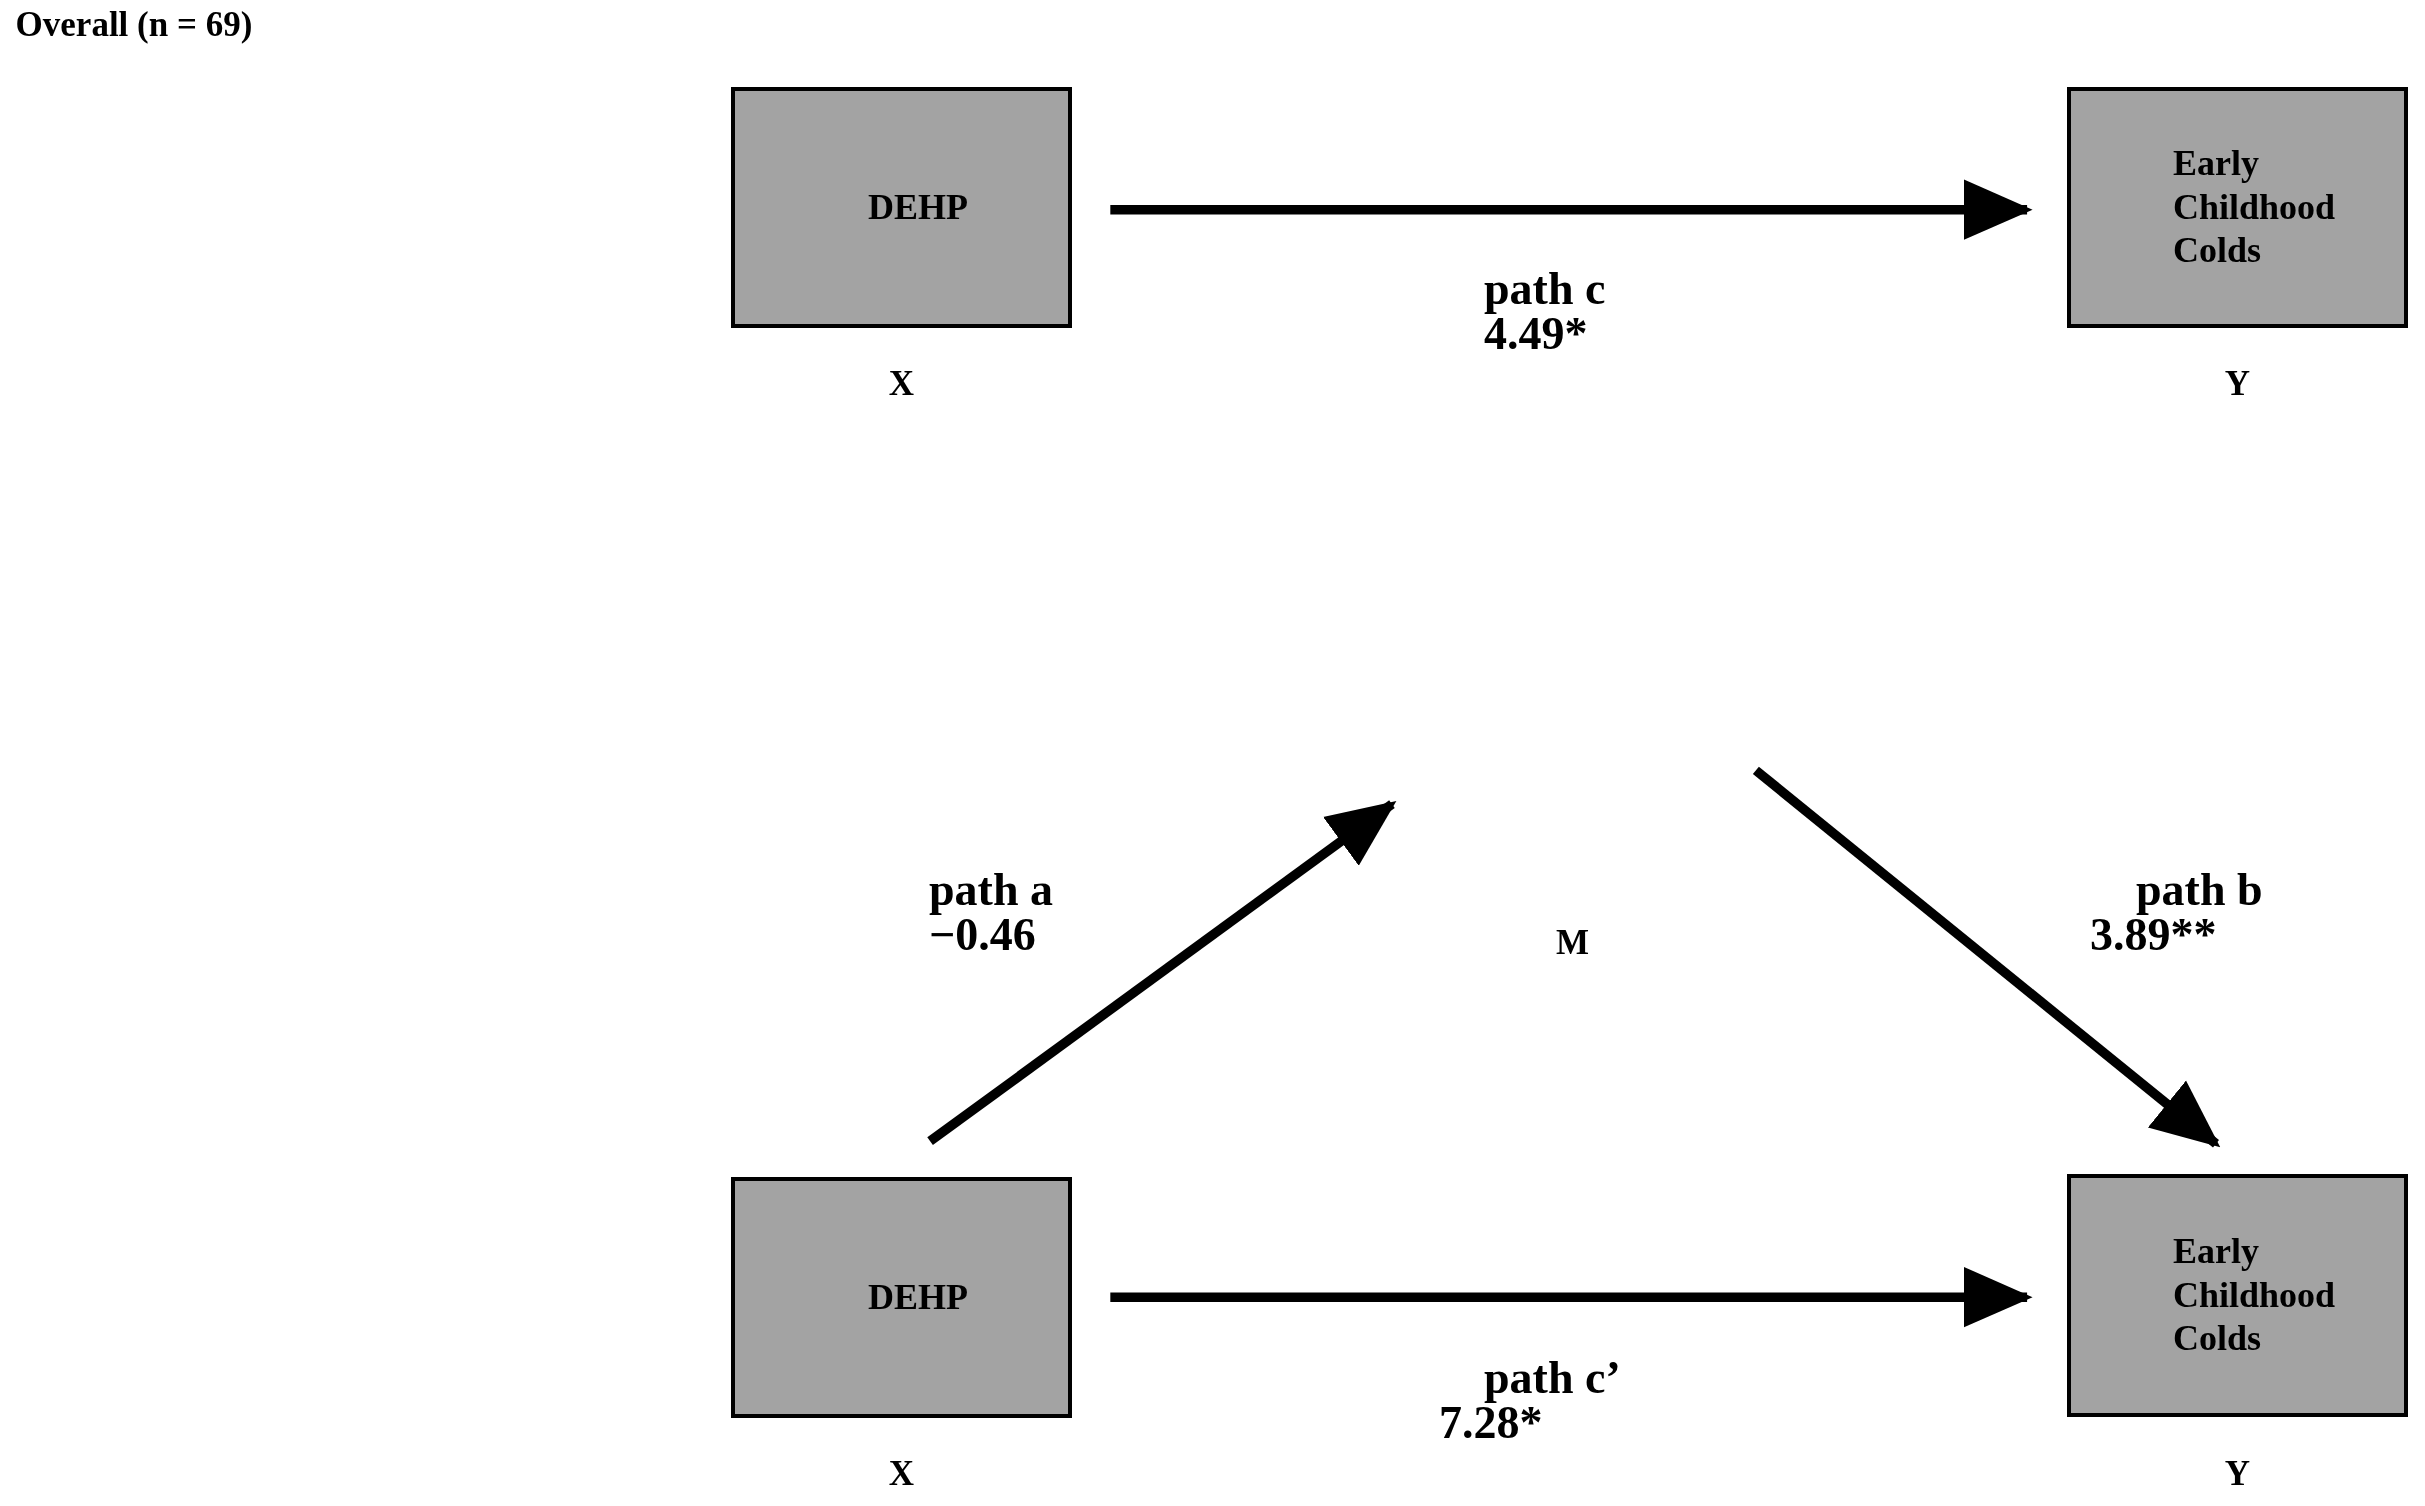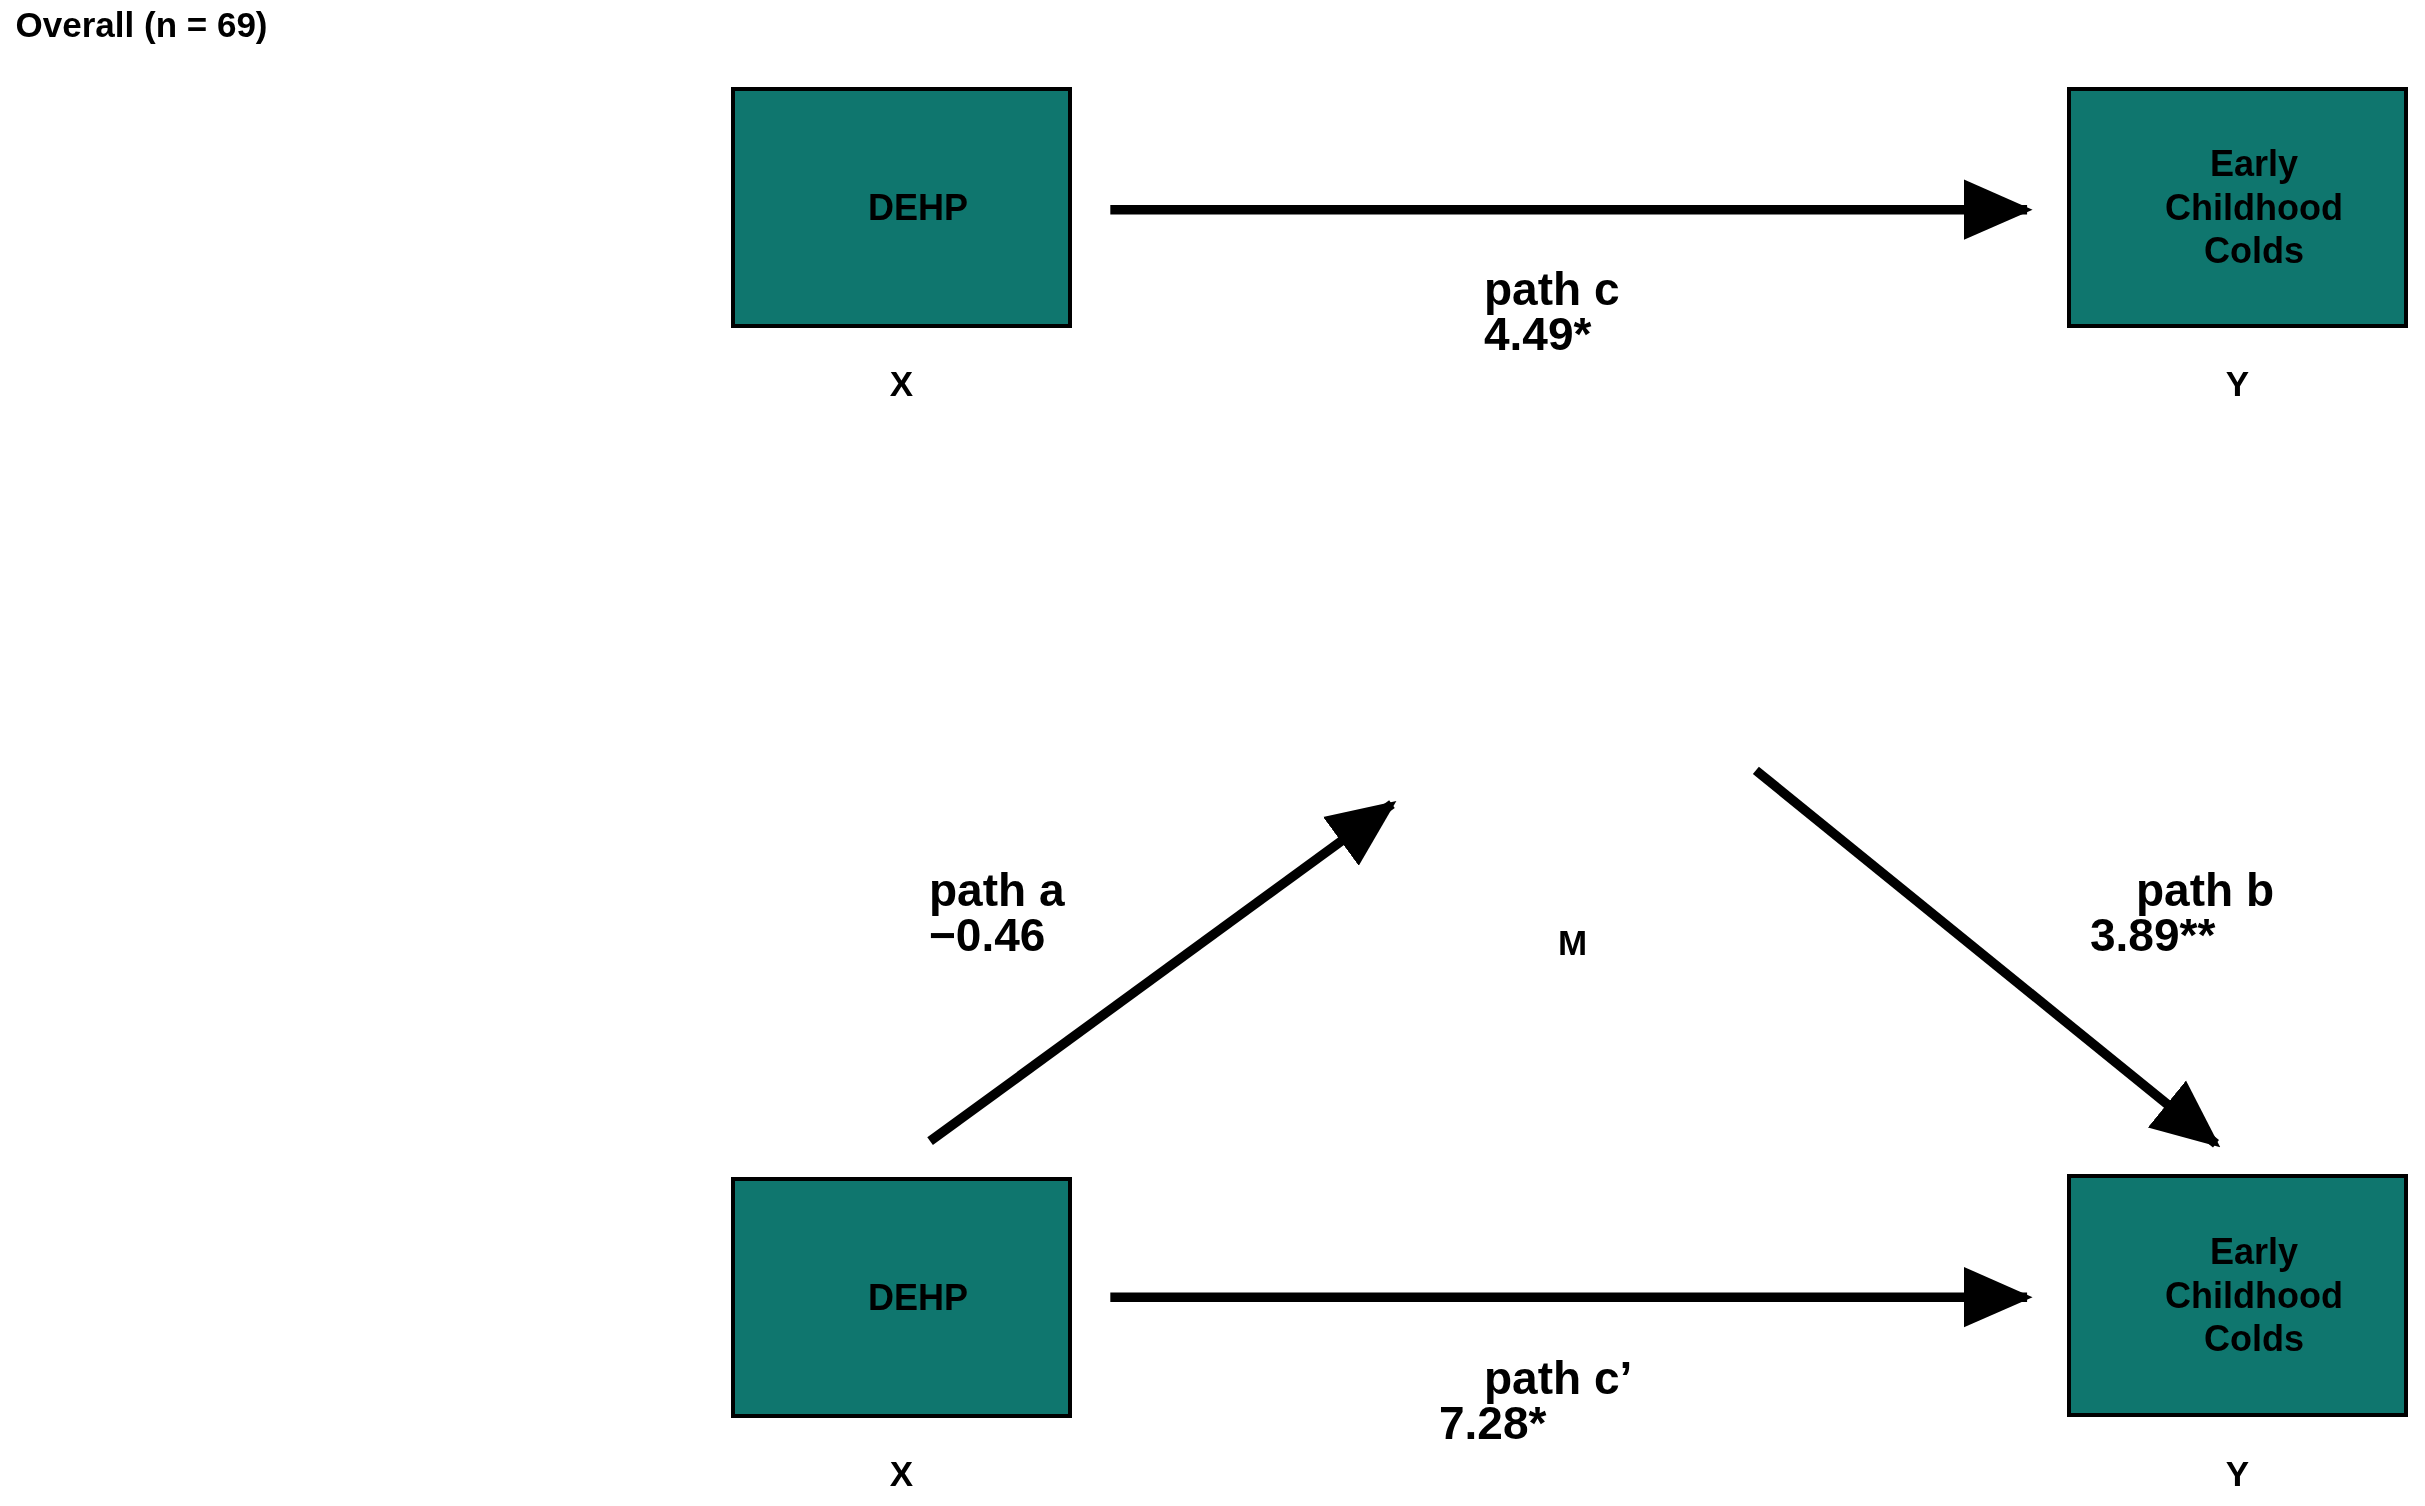--- a/index.html
+++ b/index.html
@@ -11,41 +11,41 @@
   body {
     font-family: "Liberation Sans", sans-serif;
     color: #000000;
   }
   #figure {
     position: relative;
     width: 2426px;
     height: 1506px;
     background: #ffffff;
     overflow: hidden;
+    font-family: Liberation Serif, serif;
   }
   
   .fig-title {
     position: absolute;
     left: 15.6px;
     top: 5.2px;
     font-size: 35px;
     font-weight: bold;
     letter-spacing: 0px;
     white-space: nowrap;
   }
   
   .node-box {
     position: absolute;
     box-sizing: border-box;
     border: 4.3px solid #000000;
-    background: #0f766e;
+    background: #a3a3a3;
     display: flex;
     align-items: center;
     justify-content: center;
-    text-align: center;
     padding-left: 33px;
   }
   .node-label {
     font-size: 36px;
     font-weight: bold;
     line-height: 1.22;
     white-space: pre-line;
   }
   
   .role-letter {

